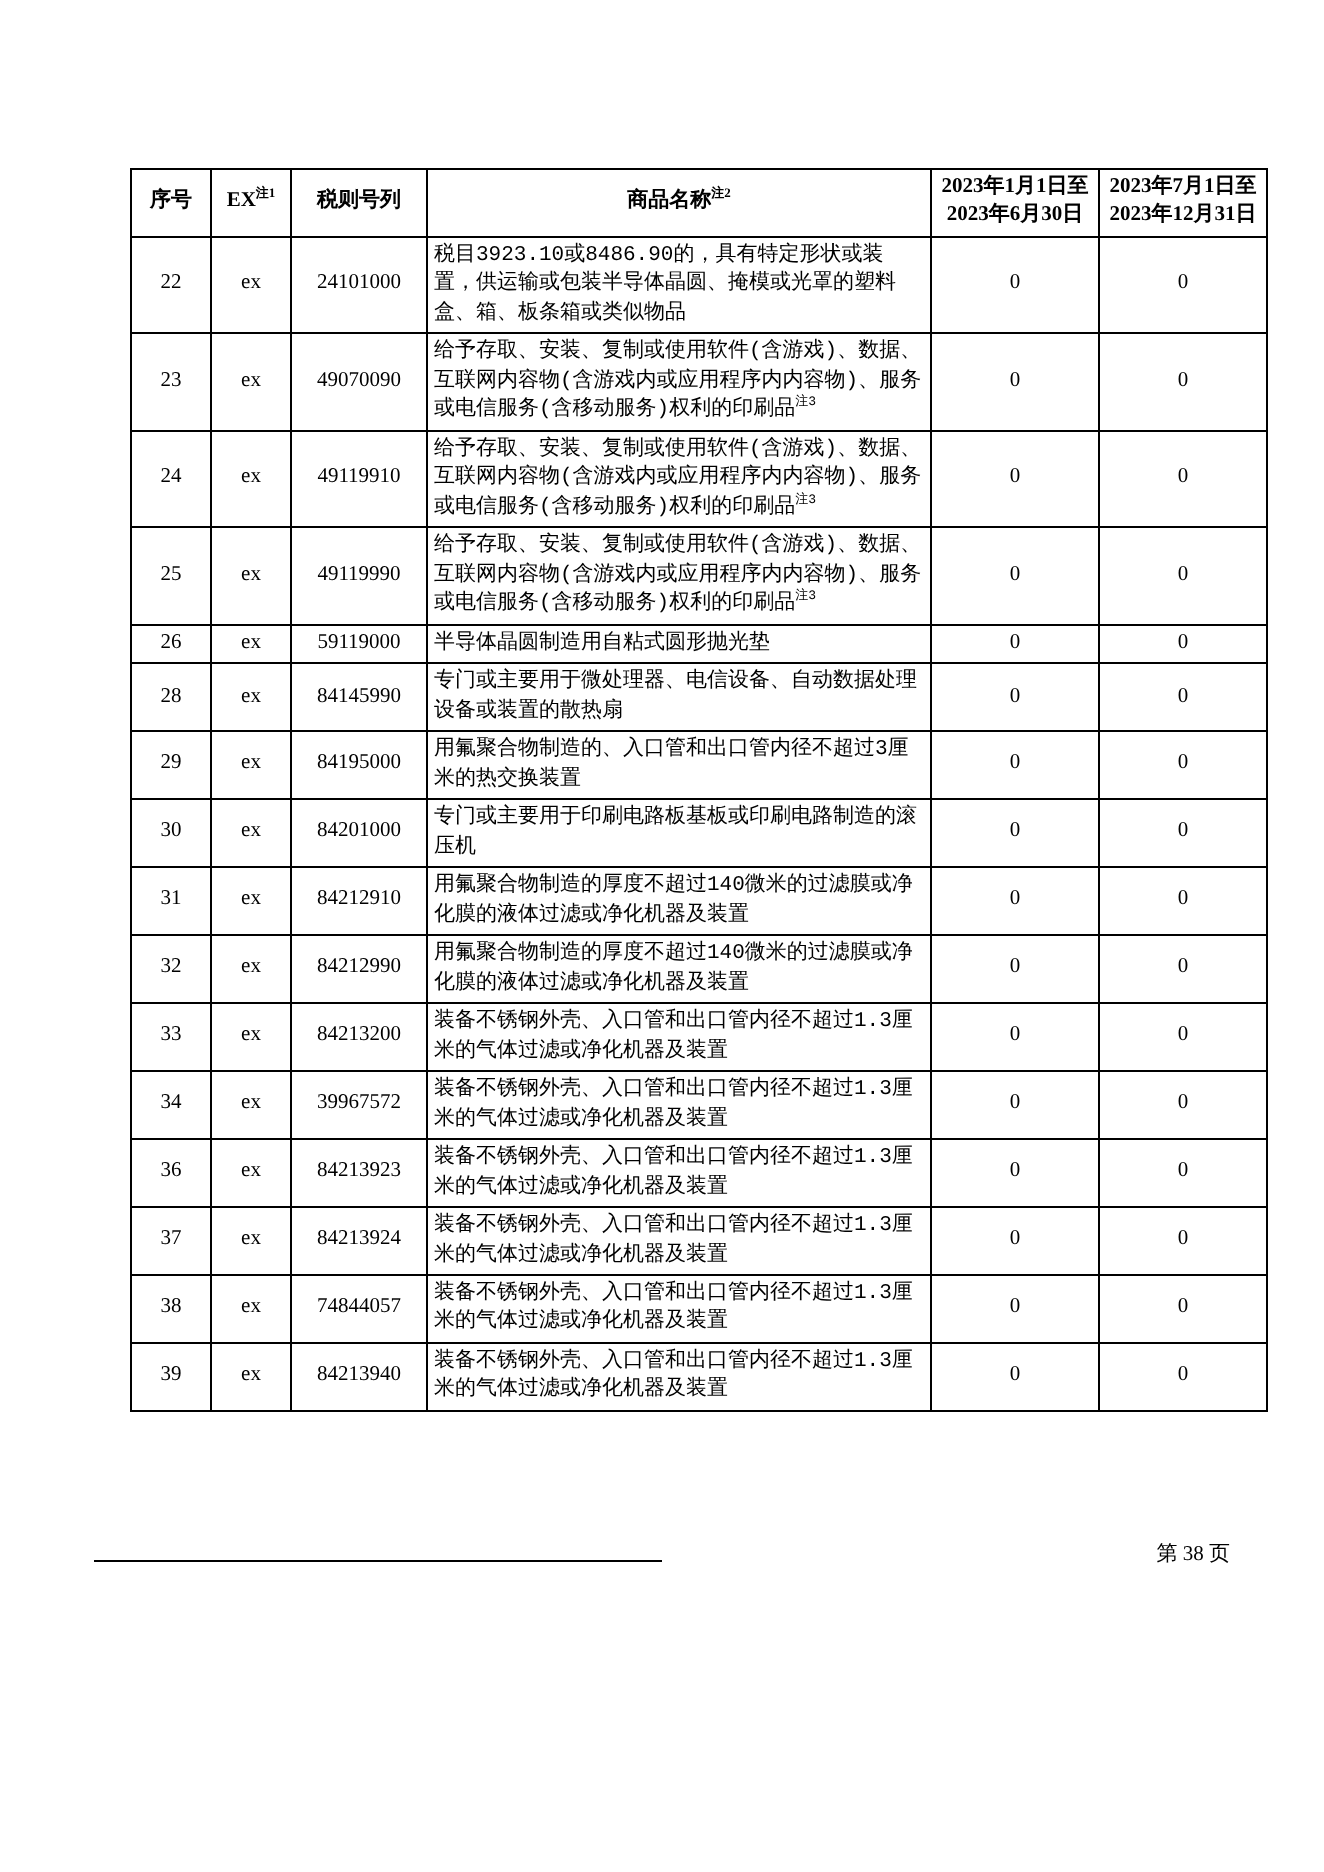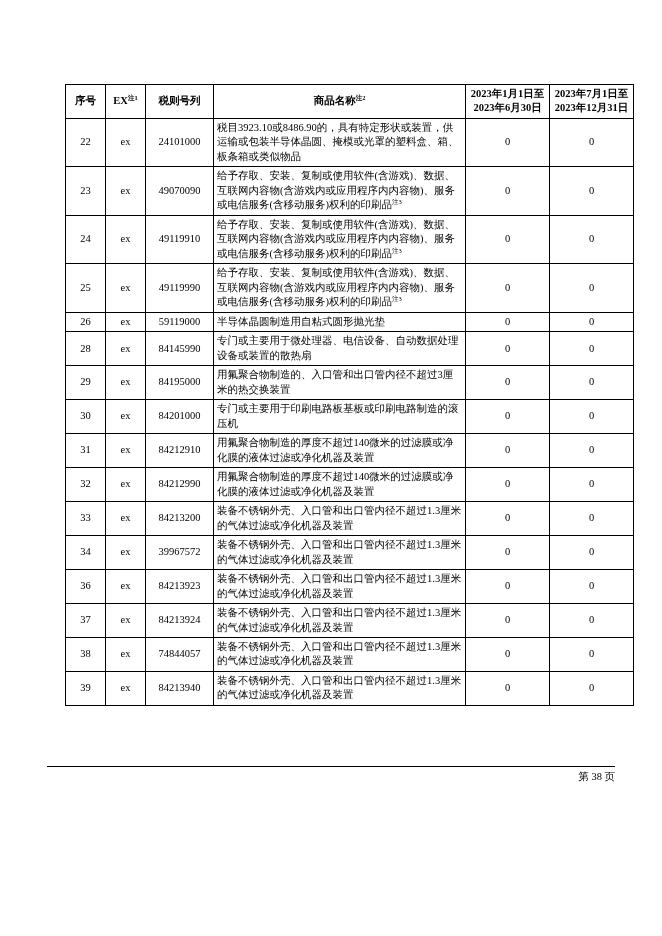--- a/index.html
+++ b/index.html
@@ -50,40 +50,41 @@
     text-align: center;
   }
   td.code {
     font-size: 10.5px;
   }
   td.name {
     text-align: left;
     font-size: 10.5px;
     line-height: 1.45;
     padding: 3px 4px;
+    font-family: Liberation Mono, monospace;
   }
   td.rate {
     text-align: center;
     font-size: 10.5px;
   }
   sup.note {
     font-size: 6.5px;
     vertical-align: super;
     line-height: 0;
   }
   .footer {
     position: absolute;
     left: 47px;
     right: 47px;
     bottom: 28px;
     text-align: center;
   }
   .footer-inner {
     display: flex;
-    flex-direction: column;
+    flex-direction: row;
     align-items: flex-end;
   }
   .footer-line {
     width: 568px;
     border-top: 1.2px solid #000000;
     margin-bottom: 3px;
   }
   .footer-text {
     width: 568px;
     text-align: right;

